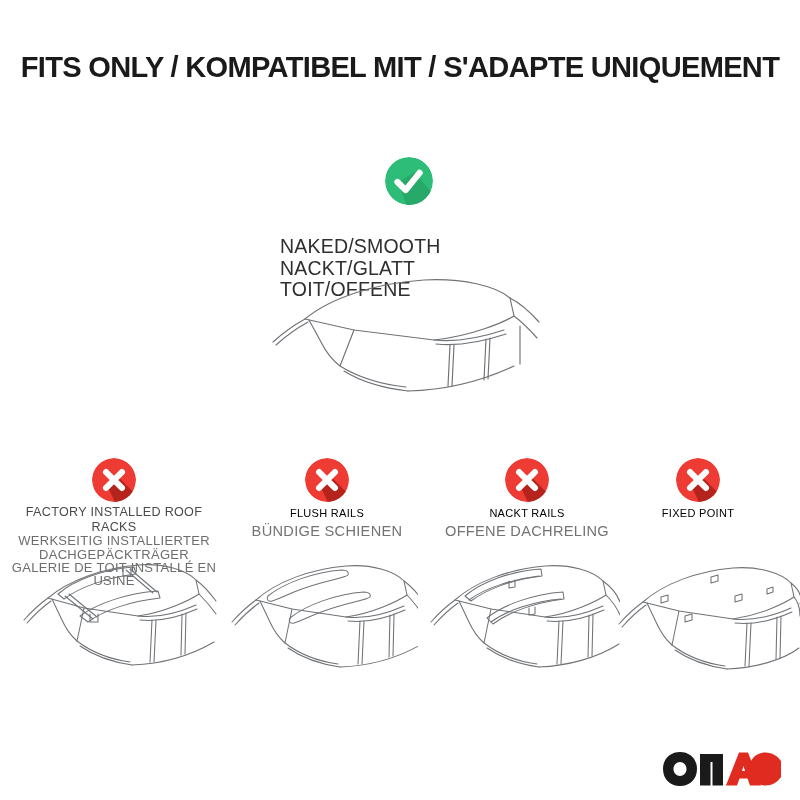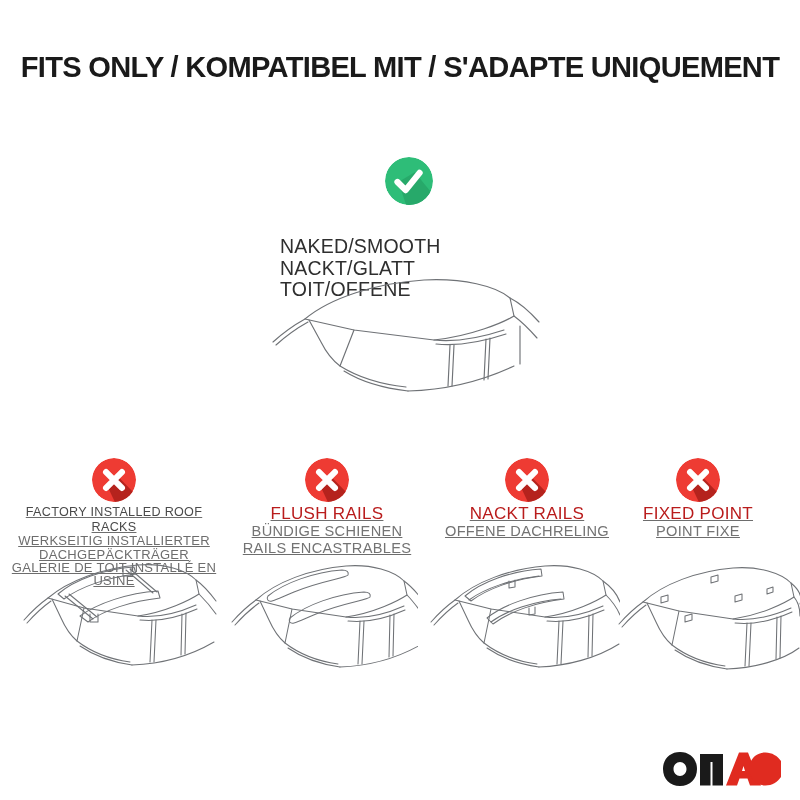--- a/index.html
+++ b/index.html
@@ -76,41 +76,40 @@
     width: 44px;
     height: 44px;
     top: 3px;
   }
   .col .label {
     position: absolute;
     top: 50px;
     width: 100%;
     text-align: center;
     color: #6d6d6d;
-    text-decoration: underline;
   }
   .label .l1 {
     display: block;
     color: #4a4a4a;
     font-size: 12.6px;
     line-height: 14.6px;
     letter-spacing: 0.3px;
   }
   .label .ln {
     display: block;
     font-size: 13px;
     line-height: 13.4px;
     letter-spacing: 0.3px;
   }
 
   
   .col.big .label .l1 {
-    font-size: 17px;
+    font-size: 11px;
     line-height: 17.8px;
-    color: #b91c1c;
+    color: #000000;
   }
   .col.big .label .ln {
     font-size: 14.6px;
     line-height: 17.2px;
     color: #737373;
   }
 
   .roof-bottom {
     position: absolute;
     top: 556px;
@@ -231,21 +230,20 @@
   <div class="badge x-badge" style="left:78px;">
     <svg viewBox="0 0 100 100" width="44" height="44">
       <circle cx="50" cy="50" r="50" fill="#EE3B33"></circle>
       <path d="M55 38 L100 84 L100 100 L52 100 L34 62 Z" fill="#b5231d"></path>
       <path d="M32 32 L68 68 M68 32 L32 68" stroke="#ffffff" stroke-width="14" stroke-linecap="round" fill="none"></path>
     </svg>
   </div>
   <div class="label">
     <span class="l1">FLUSH RAILS</span>
     <span class="ln">BÜNDIGE SCHIENEN</span>
-    <span class="ln">RAILS ENCASTRABLES</span>
   </div>
 </div>
 
 <div class="roof-bottom" style="left:228px; width:190px;">
   <svg viewBox="0 0 190 128" width="190" height="128">
     <g fill="none" stroke="#6f7276" stroke-width="1.05" stroke-linejoin="round" stroke-linecap="round">
       <path d="M28 44 C48 26 82 13 118 10 C144 8 166 15 176 25
                L179 39 C170 45 146 57 118 61 L64 53 Z"></path>
       <path d="M28 44 C21 49 12 57 4 66"></path>
       <path d="M31 47 C24 52 15 60 7 69"></path>
@@ -318,21 +316,20 @@
 <div class="col big" style="left:617px; width:162px;">
   <div class="badge x-badge" style="left:59px;">
     <svg viewBox="0 0 100 100" width="44" height="44">
       <circle cx="50" cy="50" r="50" fill="#EE3B33"></circle>
       <path d="M55 38 L100 84 L100 100 L52 100 L34 62 Z" fill="#b5231d"></path>
       <path d="M32 32 L68 68 M68 32 L32 68" stroke="#ffffff" stroke-width="14" stroke-linecap="round" fill="none"></path>
     </svg>
   </div>
   <div class="label">
     <span class="l1">FIXED POINT</span>
-    <span class="ln">POINT FIXE</span>
   </div>
 </div>
 
 <div class="roof-bottom" style="left:615px; width:185px;">
   <svg viewBox="0 0 185 128" width="185" height="128">
     <g fill="none" stroke="#6f7276" stroke-width="1.05" stroke-linejoin="round" stroke-linecap="round">
       <path d="M28 46 C48 28 82 15 118 12 C144 10 166 17 176 27
                L179 41 C170 47 146 59 118 63 L64 55 Z"></path>
       <path d="M28 46 C21 51 12 59 4 68"></path>
       <path d="M31 49 C24 54 15 62 7 71"></path>

